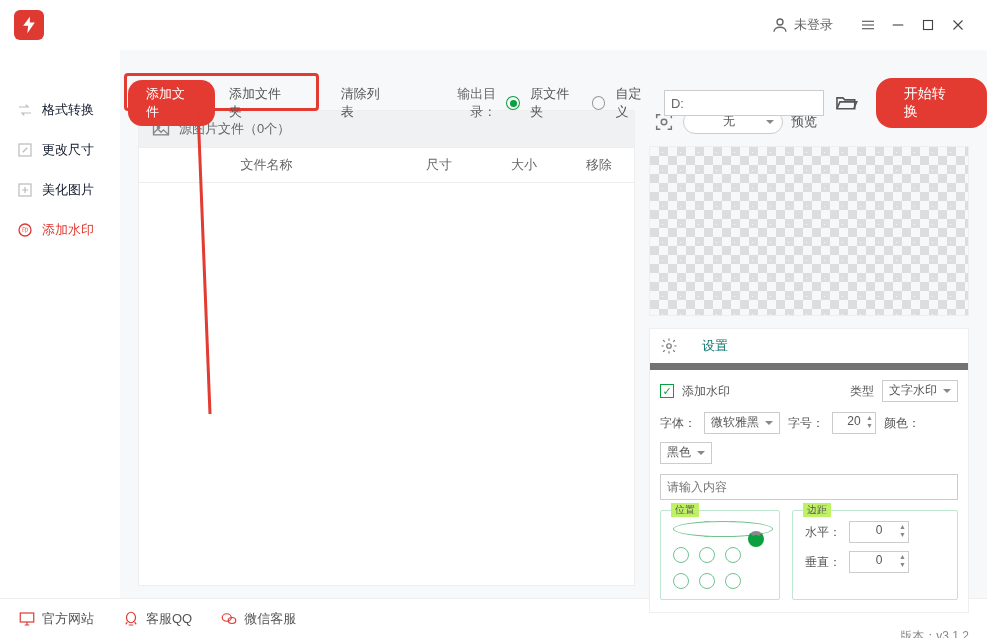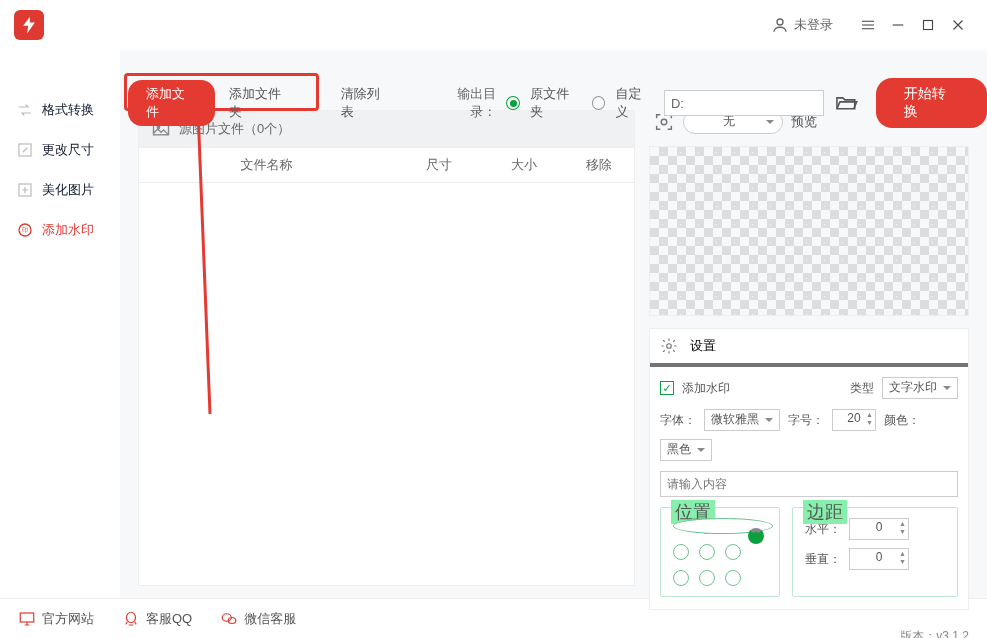--- a/index.html
+++ b/index.html
@@ -66,37 +66,37 @@
   background-image:
     linear-gradient(45deg,#ddd 25%,transparent 25%),
     linear-gradient(-45deg,#ddd 25%,transparent 25%),
     linear-gradient(45deg,transparent 75%,#ddd 75%),
     linear-gradient(-45deg,transparent 75%,#ddd 75%);
   background-size: 18px 18px;
   background-position: 0 0, 0 9px, 9px -9px, -9px 0;
 }
 
 .settings { border: 1px solid #eee; background: #fff; display: flex; flex-direction: column; }
-.settings-head { display: flex; align-items: center; gap: 12px; padding: 8px 10px; border-bottom: 4px solid #737373; color: #000000; }
+.settings-head { display: flex; align-items: center; gap: 24px; padding: 8px 10px; border-bottom: 7px solid #737373; color: #0f766e; }
 .settings-head svg { width: 18px; height: 18px; }
 .settings-body { padding: 10px 10px 12px 10px; display: flex; flex-direction: column; gap: 10px; }
 
 .row { display: flex; align-items: center; gap: 8px; font-size: 12px; color: #555; flex-wrap: wrap; }
 .chk { width: 14px; height: 14px; border: 1.5px solid #0a9f3f; display: inline-flex; align-items: center; justify-content: center; cursor: pointer; }
 .chk::after { content: "✓"; color: #0a9f3f; font-size: 11px; line-height: 1; }
 .sel-sq { height: 22px; border: 1px solid #ccc; padding: 1px 20px 1px 6px; font-size: 12px; background: #fff; position: relative; cursor: pointer; color: #555; min-width: 58px; }
 .sel-sq::after { content: ""; position: absolute; right: 6px; top: 8px; border: 4px solid transparent; border-top-color: #888; }
 .num { width: 44px; height: 22px; border: 1px solid #ccc; font-size: 12px; padding: 1px 4px; position: relative; text-align: center; }
 .num .sp { position: absolute; right: 2px; top: 1px; display: flex; flex-direction: column; }
 .num .sp span { font-size: 7px; line-height: 8px; color: #888; cursor: pointer; }
 
 .wm-text { height: 26px; border: 1px solid #ccc; padding: 3px 6px; font-size: 12px; color: #bbb; }
 
 .fieldset { border: 1px solid #bfe6d0; border-radius: 2px; padding: 10px 12px 8px 12px; position: relative; }
-.fieldset .legend { position: absolute; top: -8px; left: 10px; background: #86efac; padding: 0 4px; font-size: 18px; color: #555; }
+.fieldset .legend { position: absolute; top: -8px; left: 10px; background: #bef264; padding: 0 4px; font-size: 10px; color: #555; }
 .field-row { display: flex; gap: 12px; }
 .pos-grid { display: grid; grid-template-columns: repeat(3, 18px); grid-template-rows: repeat(3, 18px); gap: 8px; }
 .pos-dot { width: 16px; height: 16px; border: 1.5px solid #6fc38f; border-radius: 50%; cursor: pointer; display: flex; align-items: center; justify-content: center; }
 .pos-dot.sel::after { content: ""; width: 8px; height: 8px; background: #0a9f3f; border-radius: 50%; }
 .margin-row { display: flex; align-items: center; gap: 8px; font-size: 12px; color: #555; margin-bottom: 8px; }
 .margin-row .num { width: 60px; }
 
 
 .footer { height: 40px; border-top: 1px solid #eee; display: flex; align-items: center; padding: 0 18px; gap: 28px; font-size: 13px; color: #555; }
 .foot-item { display: flex; align-items: center; gap: 6px; cursor: pointer; }

